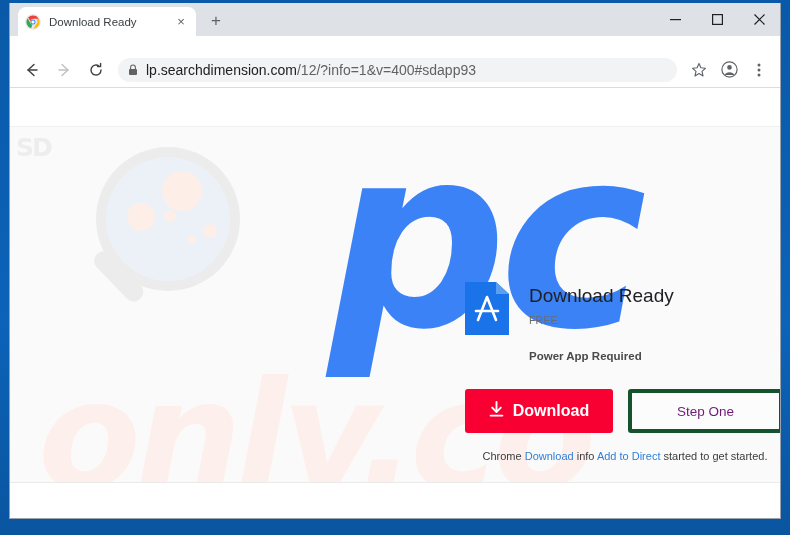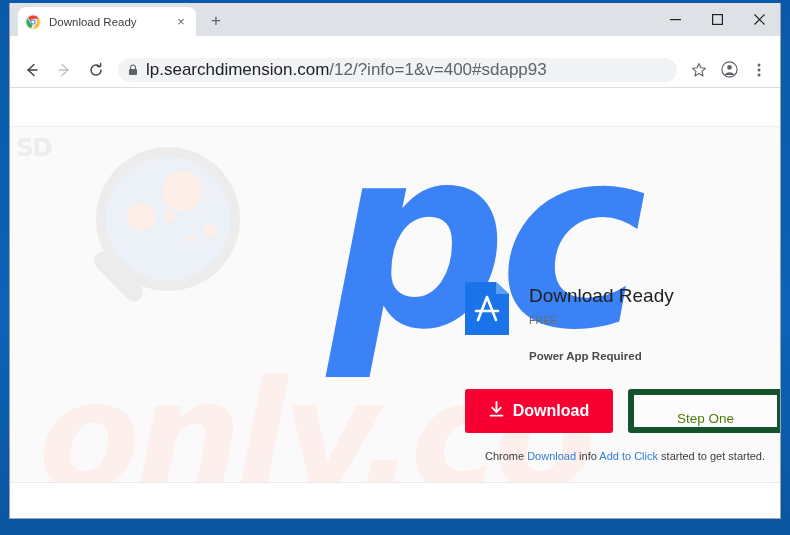--- a/index.html
+++ b/index.html
@@ -134,21 +134,21 @@
     border-radius: 12px;
     margin: 0 7px 0 6px;
     display: flex;
     align-items: center;
     padding: 0 10px;
     box-sizing: border-box;
     min-width: 0;
   }
   .lock { flex: 0 0 auto; margin-right: 8px; display:flex; }
   .urltext {
-    font-size: 17px;
+    font-size: 14px;
     color: #202124;
     white-space: nowrap;
     overflow: hidden;
   }
   .urltext .dim { color: #5f6368; }
   .tbicon {
     width: 26px; height: 26px;
     display: flex; align-items: center; justify-content: center;
     margin: 0 2px;
     color: #5f6368;
@@ -273,26 +273,26 @@
     justify-content: center;
     gap: 9px;
     cursor: pointer;
     font-family: "Liberation Sans", sans-serif;
   }
   .btn-step {
     margin-left: 15px;
     width: 155px;
     height: 44px;
     background: #fcfcfc;
-    border: 6px solid #14532d;
+    border: 4px solid #14532d;
     border-radius: 3px;
-    color: #4d7c0f;
+    color: #701a75;
     font-size: 13.5px;
     display: flex;
-    align-items: flex-end;
+    align-items: center;
     justify-content: center;
     cursor: pointer;
     font-family: "Liberation Sans", sans-serif;
   }
 
   .notes {
     margin-top: 15px;
     text-align: center;
     width: 320px;
   }
@@ -443,21 +443,21 @@
                 </svg>
               </span>
               <span>Download</span>
             </button>
             <button class="btn-step">
               <span>Step One</span>
             </button>
           </div>
 
           <div class="notes">
-            <div class="noteline"><span>Chrome </span><span class="b">Download</span><span> info </span><span class="b">Add to Click</span><span> started to get started.</span></div>
+            <div class="noteline"><span>Chrome </span><span class="b">Download</span><span> info </span><span class="b">Add to Direct</span><span> started to get started.</span></div>
           </div>
 
         </div>
       </div>
     </div>
 
   </div>
 </div>
 
 </body></html>

